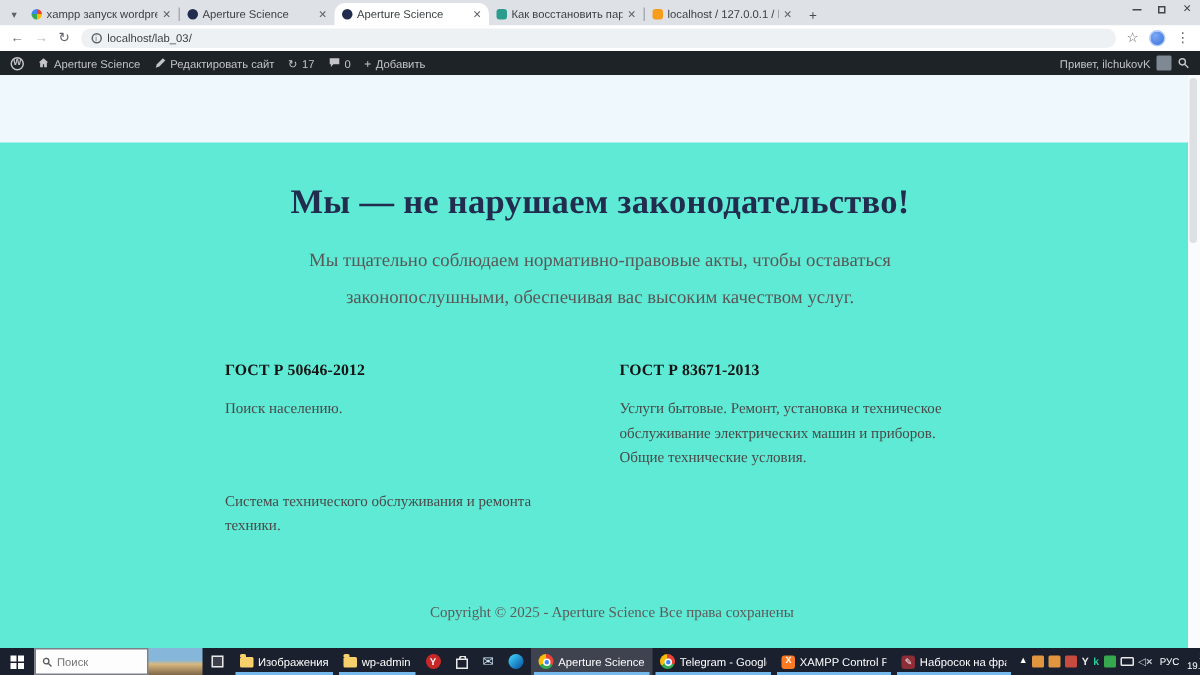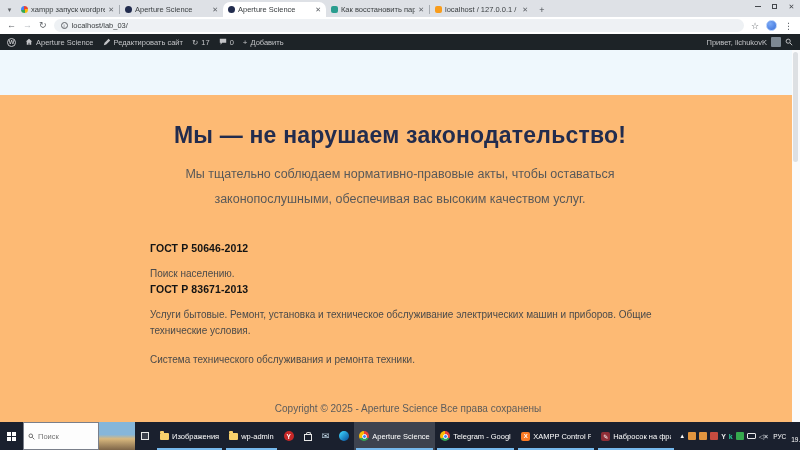--- a/index.html
+++ b/index.html
@@ -40,33 +40,33 @@
 
   
   .adminbar { height:16px; background:#1d2327; color:#c3c4c7; display:flex; align-items:center; font-size:7.5px; gap:9px; padding:0 7px; flex:none; }
   .ab-item { display:flex; align-items:center; gap:3px; white-space:nowrap; }
   .wp-logo { width:9px; height:9px; border:1px solid #c3c4c7; border-radius:50%; display:flex; align-items:center; justify-content:center; font-size:6px; font-weight:bold; color:#c3c4c7; }
   .ab-right { margin-left:auto; display:flex; align-items:center; gap:4px; }
   .ab-avatar { width:10px; height:10px; background:#7e8993; border-radius:1px; }
   .ab-plus { font-size:8px; }
 
   
-  .content { position:relative; flex:1; background:#fdba74; overflow:hidden; }
+  .content { position:relative; flex:1; background:#5eead4; overflow:hidden;font-family:Liberation Serif, serif; }
   .hero-band { height:45px; background:#eff8fd; }
   .page-h1 { margin-top:27px; text-align:center; font-size:23px; font-weight:700; color:#222c4e; letter-spacing:0.2px; }
   .subtitle { width:434px; margin:13px auto 0; text-align:center; font-size:12.5px; line-height:25px; color:#595959; }
-  .standards { position:absolute; left:150px; top:192px; width:506px; display:grid; grid-template-columns:1fr; column-gap:20px; }
+  .standards { position:absolute; left:150px; top:192px; width:506px; display:grid; grid-template-columns:1fr 1fr; column-gap:20px; }
   .std-title { font-size:10.5px; font-weight:700; color:#141414; letter-spacing:0.1px; }
   .std-desc { margin-top:12px; font-size:10px; line-height:16.5px; color:#4a4a4a; }
   .page-footer { position:absolute; top:353px; left:0; width:100%; text-align:center; font-size:10px; color:#5c5c5c;padding-left:16px; }
   .scrollbar { position:absolute; right:0; top:0; width:8px; height:100%; background:#fafbfc; }
   .scroll-thumb { position:absolute; top:2px; left:1px; width:5px; height:110px; background:#dde0e3; border-radius:3px; }
 
   
-  .taskbar { height:28px; background:#1a202e; display:flex; align-items:stretch; color:#fff; flex:none; }
+  .taskbar { height:18px; background:#1a202e; display:flex; align-items:stretch; color:#fff; flex:none; }
   .tb-start { width:23px; display:flex; align-items:center; justify-content:center; flex:none; }
   .win-grid { display:grid; grid-template-columns:4px 4px; grid-template-rows:4px 4px; gap:1px; }
   .win-grid span { background:#fff; }
   .tb-search { width:76px; background:#fdfdfd; border:1px solid #7a7f8a; display:flex; align-items:center; gap:3px; padding:0 4px; flex:none; }
   .tb-search svg { flex:none; }
   .tb-search input { border:none; outline:none; width:100%; font-size:7.5px; color:#333; background:transparent; font-family:inherit; }
   .tb-widget { width:36px; background:linear-gradient(180deg,#86b6d9 0 45%,#d8b87e 60%,#7d6548 100%); flex:none; }
   .tb-taskview { width:20px; display:flex; align-items:center; justify-content:center; flex:none; position:relative; }
   .tv-ico { width:8px; height:8px; border:1px solid #e8e8e8; background:rgba(255,255,255,.15); }
   .tb-app { display:flex; align-items:center; gap:3px; padding:0 5px; font-size:7.5px; position:relative; flex:none; max-width:86px; }

